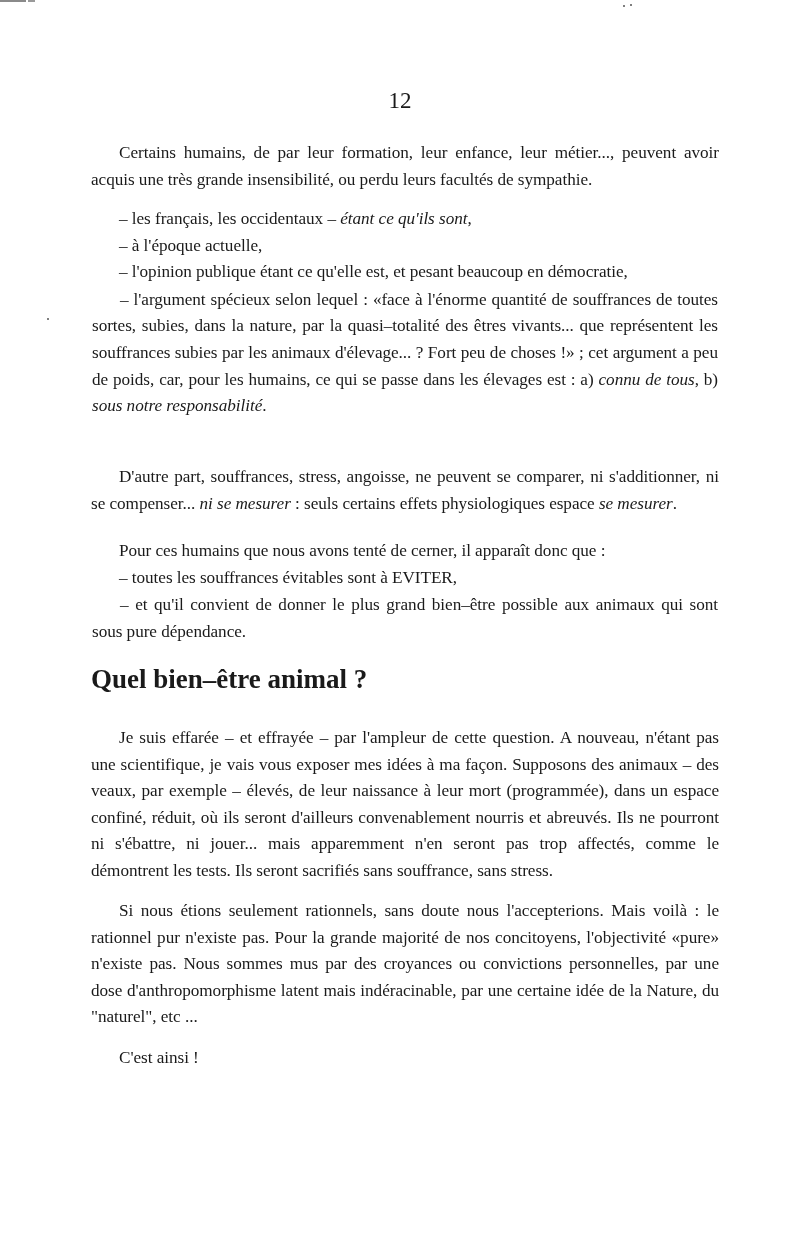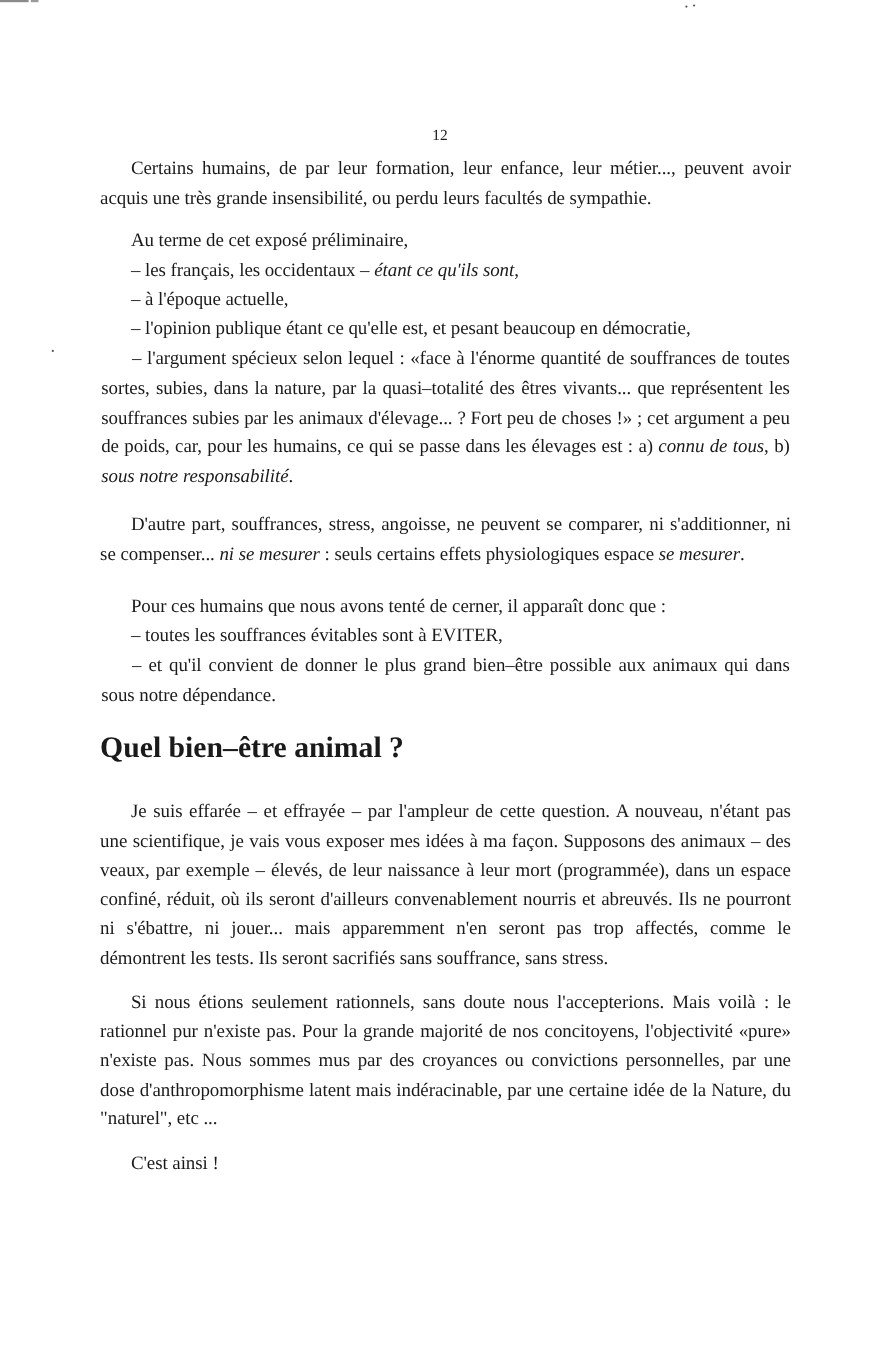--- a/index.html
+++ b/index.html
@@ -1,21 +1,21 @@
 <!DOCTYPE html>
 <html><head>
 <meta charset="utf-8">
 <style>
   html, body { margin: 0; padding: 0; background: #ffffff; }
   body { width: 800px; height: 1234px; position: relative; overflow: hidden;
          font-family: "Liberation Serif", "DejaVu Serif", serif; color: #1a1a1a; }
   .scan-mark-tl { position: absolute; left: 0; top: 0; width: 26px; height: 2px; background: #8a8a8a; }
   .scan-mark-tl2 { position: absolute; left: 28px; top: 0; width: 7px; height: 2px; background: #9a9a9a; }
   .scan-dot { position: absolute; width: 2px; height: 2px; background: #555; border-radius: 1px; }
-  .page-number { position: absolute; left: 0; width: 800px; top: 88px; text-align: center; font-size: 14px; margin-top: 28px; }
+  .page-number { position: absolute; left: 0; width: 800px; top: 88px; text-align: center; font-size: 23px; }
   .block { position: absolute; left: 91px; width: 628px; font-size: 17.2px; line-height: 26.6px;
            text-align: justify; letter-spacing: -0.05px; }
   .p { margin: 0; }
   .indent { text-indent: 28px; }
   .item { margin: 0; padding-left: 28px; }
   .item-wrap { margin: 1px; text-indent: 28px; }
   i { }
   .heading { position: absolute; left: 91px; top: 664px; font-size: 27px; font-weight: bold; margin: 0; }
 </style>
 </head>
@@ -27,35 +27,34 @@
 <div class="scan-dot" style="left:630px;top:4px;"></div>
 <div class="scan-dot" style="left:47px;top:318px;"></div>
 
 <div class="page-number">12</div>
 
 <div class="block" style="top:140px;">
   <p class="p indent">Certains humains, de par leur formation, leur enfance, leur métier..., peuvent avoir acquis une très grande insensibilité, ou perdu leurs facultés de sympathie.</p>
 </div>
 
 <div class="block" style="top:206px;">
-  <p class="item">Au terme de cet exposé préliminaire,</p>
   <p class="item"><span>– les français, les occidentaux – </span><i>étant ce qu'ils sont</i><span>,</span></p>
   <p class="item">– à l'époque actuelle,</p>
   <p class="item">– l'opinion publique étant ce qu'elle est, et pesant beaucoup en démocratie,</p>
   <p class="item-wrap"><span>– l'argument spécieux selon lequel : «face à l'énorme quantité de souffrances de toutes sortes, subies, dans la nature, par la quasi–totalité des êtres vivants... que représentent les souffrances subies par les animaux d'élevage... ? Fort peu de choses !» ; cet argument a peu de poids, car, pour les humains, ce qui se passe dans les élevages est : a) </span><i>connu de tous</i><span>, b) </span><i>sous notre responsabilité</i><span>.</span></p>
 </div>
 
 <div class="block" style="top:464px;">
   <p class="p indent"><span>D'autre part, souffrances, stress, angoisse, ne peuvent se comparer, ni s'additionner, ni se compenser... </span><i>ni se mesurer</i><span> : seuls certains effets physiologiques espace </span><i>se mesurer</i><span>.</span></p>
 </div>
 
 <div class="block" style="top:538px;">
   <p class="item">Pour ces humains que nous avons tenté de cerner, il apparaît donc que :</p>
   <p class="item">– toutes les souffrances évitables sont à EVITER,</p>
-  <p class="item-wrap">– et qu'il convient de donner le plus grand bien–être possible aux animaux qui dans sous notre dépendance.</p>
+  <p class="item-wrap">– et qu'il convient de donner le plus grand bien–être possible aux animaux qui sont sous pure dépendance.</p>
 </div>
 
 <h2 class="heading">Quel bien–être animal ?</h2>
 
 <div class="block" style="top:725px;">
   <p class="p indent">Je suis effarée – et effrayée – par l'ampleur de cette question. A nouveau, n'étant pas une scientifique, je vais vous exposer mes idées à ma façon. Supposons des animaux – des veaux, par exemple – élevés, de leur naissance à leur mort (programmée), dans un espace confiné, réduit, où ils seront d'ailleurs convenablement nourris et abreuvés. Ils ne pourront ni s'ébattre, ni jouer... mais apparemment n'en seront pas trop affectés, comme le démontrent les tests. Ils seront sacrifiés sans souffrance, sans stress.</p>
 </div>
 
 <div class="block" style="top:898px;">
   <p class="p indent">Si nous étions seulement rationnels, sans doute nous l'accepterions. Mais voilà : le rationnel pur n'existe pas. Pour la grande majorité de nos concitoyens, l'objectivité «pure» n'existe pas. Nous sommes mus par des croyances ou convictions personnelles, par une dose d'anthropomorphisme latent mais indéracinable, par une certaine idée de la Nature, du "naturel", etc ...</p>

